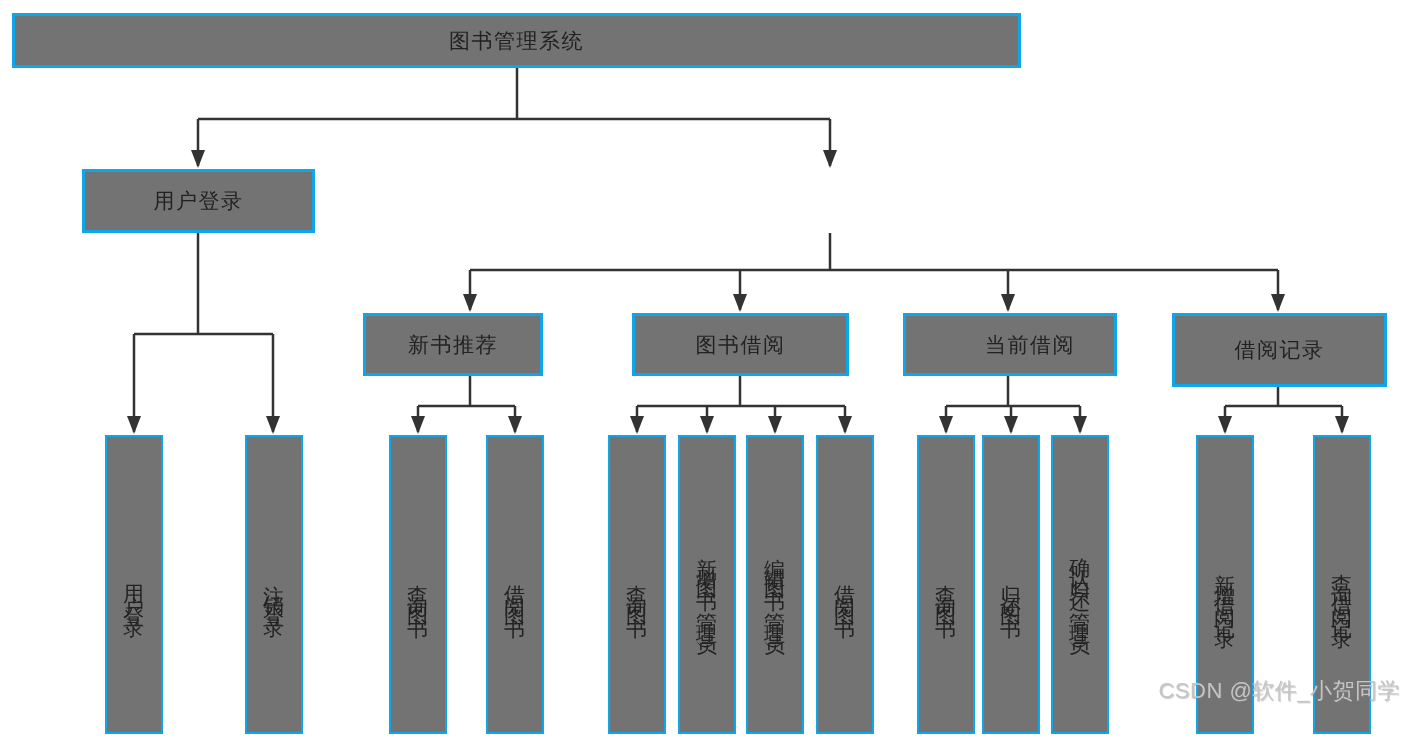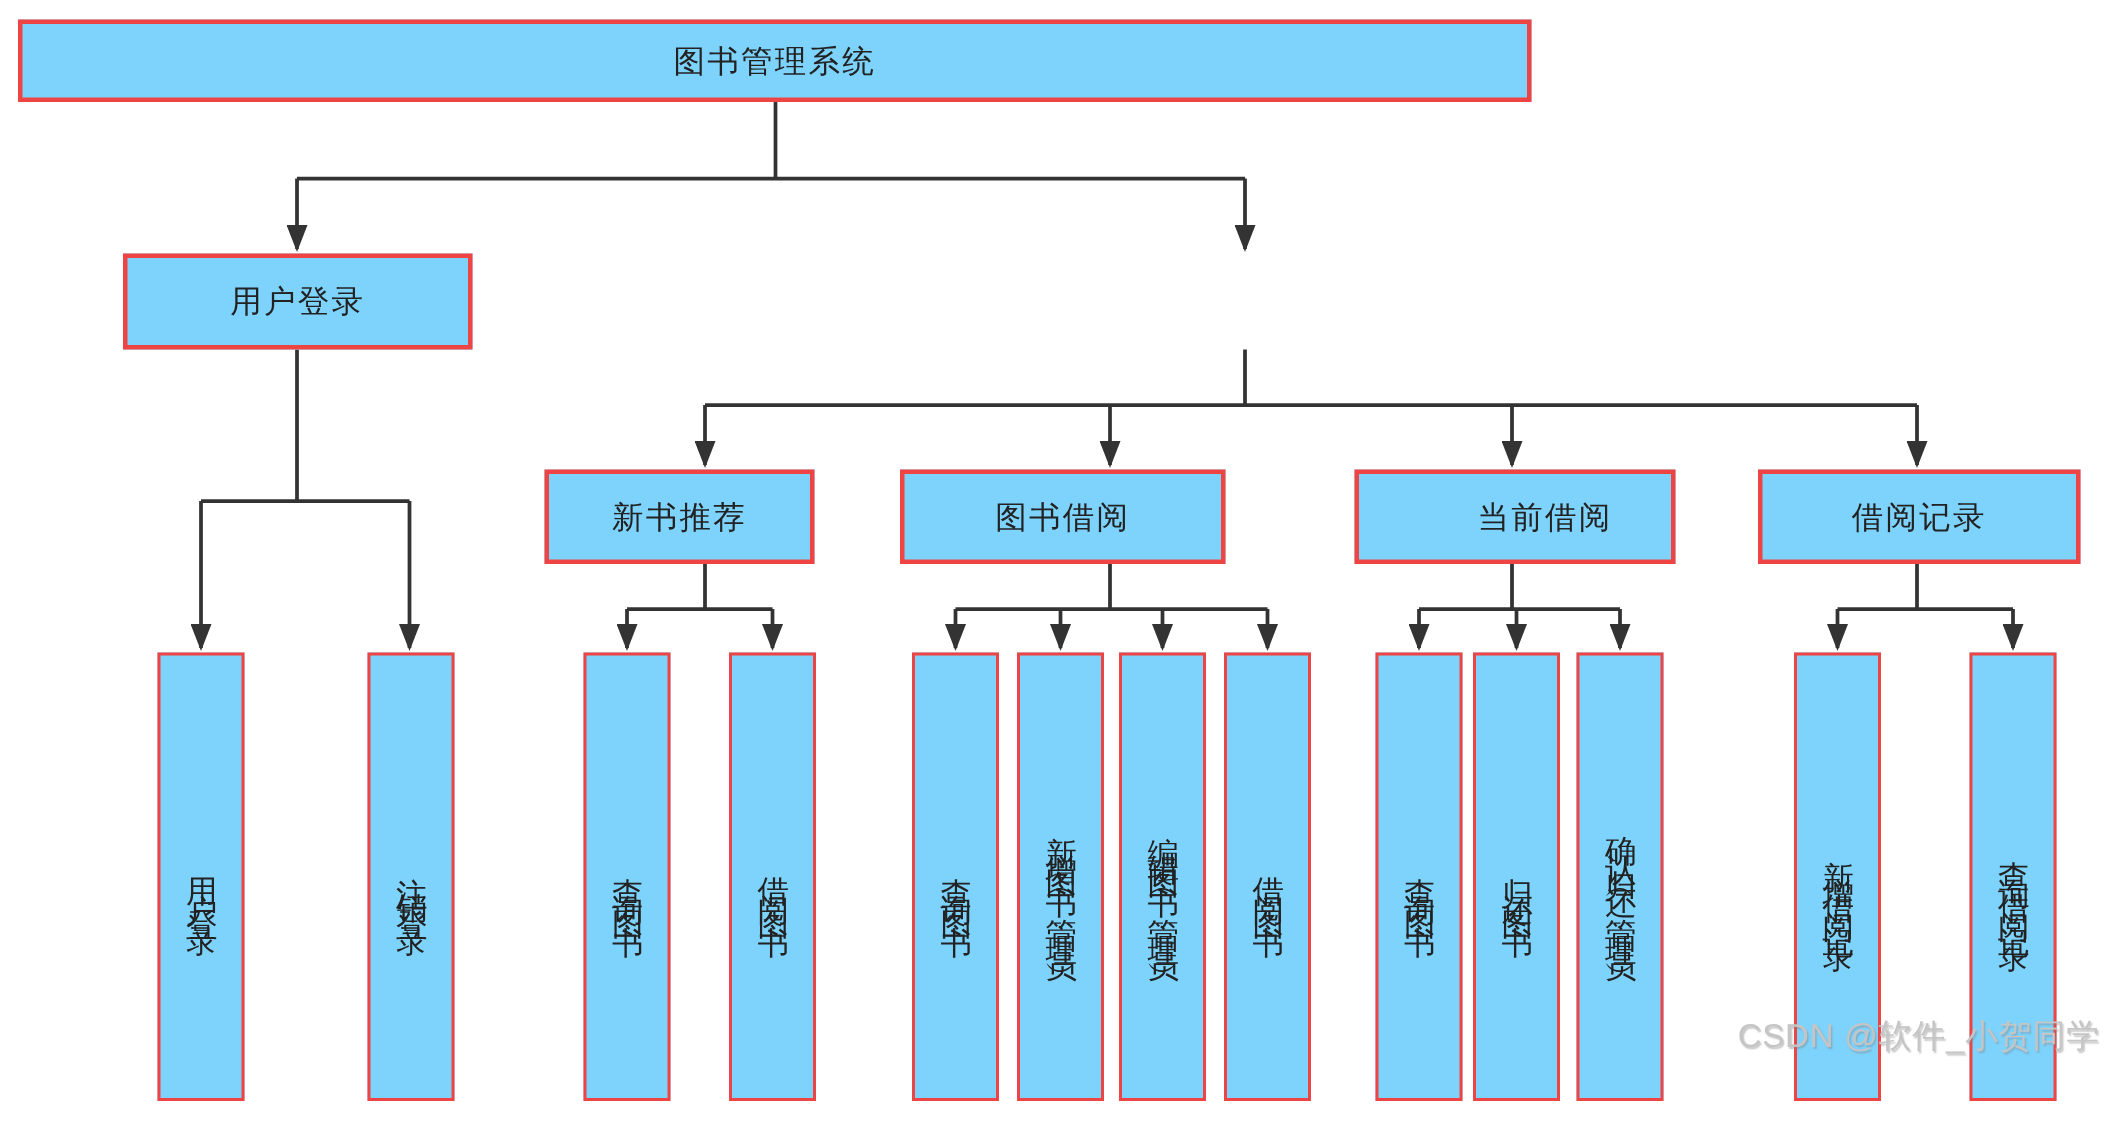--- a/index.html
+++ b/index.html
@@ -12,22 +12,22 @@
     font-family: "Liberation Sans", "DejaVu Sans", sans-serif;
   }
   .connectors {
     position: absolute;
     left: 0; top: 0;
     width: 1405px; height: 747px;
   }
   .node {
     position: absolute;
     box-sizing: border-box;
-    background: #7dd3fc;
-    border: 3px solid #ef4444;
+    background: #737373;
+    border: 3px solid #0ea5e9;
     display: flex;
     align-items: center;
     justify-content: center;
     color: #222222;
   }
   .node.h {
     font-size: 21px;
     letter-spacing: 1.5px;
     white-space: nowrap;
   }
@@ -106,23 +106,23 @@
       <path d="M1225 406 V432" marker-end="url(#arw)"></path>
       <path d="M1342 406 V432" marker-end="url(#arw)"></path>
     </g>
   </svg>
 
   <div class="node h" style="left:12px; top:13px; width:1009px; height:55px;">图书管理系统</div>
 
   <div class="node h" style="left:82px; top:169px; width:233px; height:64px;">用户登录</div>
 
   <div class="node h" style="left:363px; top:313px; width:180px; height:63px;">新书推荐</div>
-  <div class="node h" style="left:600px; top:313px; width:217px; height:63px;">图书借阅</div>
+  <div class="node h" style="left:632px; top:313px; width:217px; height:63px;">图书借阅</div>
   <div class="node h" style="left:903px; top:313px; width:214px; height:63px;padding-left:40px;">当前借阅</div>
-  <div class="node h" style="left:1172px; top:313px; width:215px; height:63px;">借阅记录</div>
+  <div class="node h" style="left:1172px; top:313px; width:215px; height:74px;">借阅记录</div>
 
   <div class="node leaf" style="left:105px; top:435px; width:58px; height:299px;">
     <span class="vtext">用户登录</span>
   </div>
   <div class="node leaf" style="left:245px; top:435px; width:58px; height:299px;">
     <span class="vtext">注销登录</span>
   </div>
 
   <div class="node leaf" style="left:389px; top:435px; width:58px; height:299px;">
     <span class="vtext">查询图书</span>

